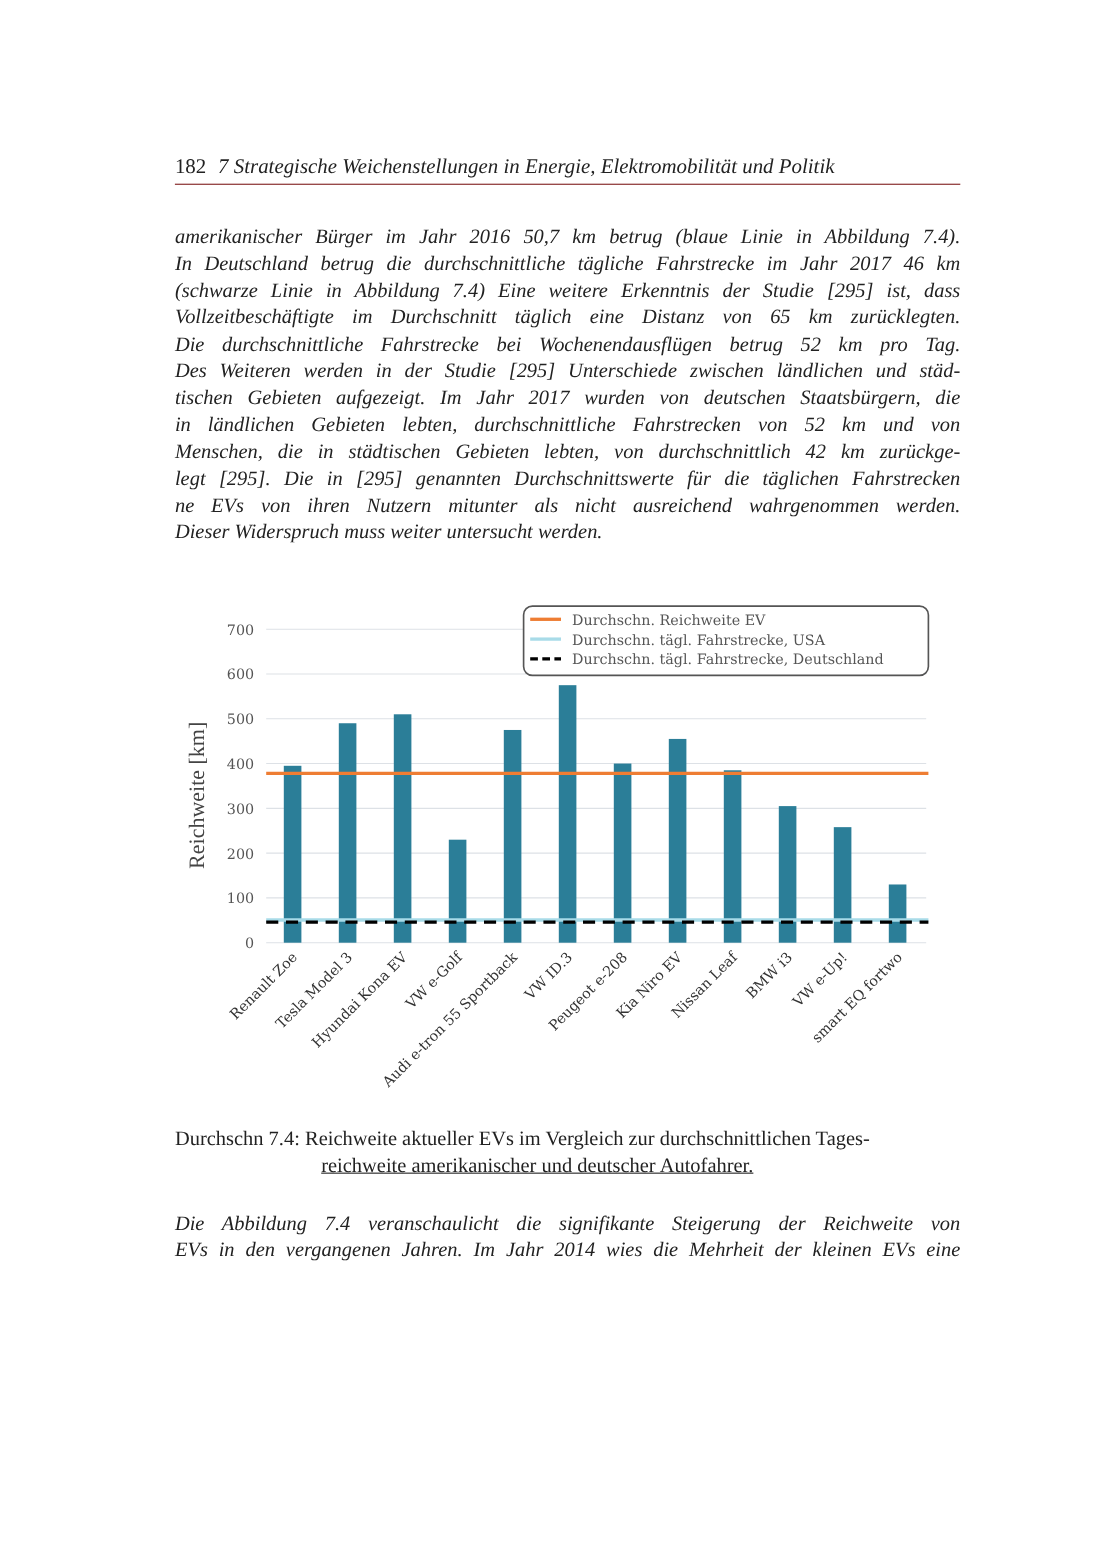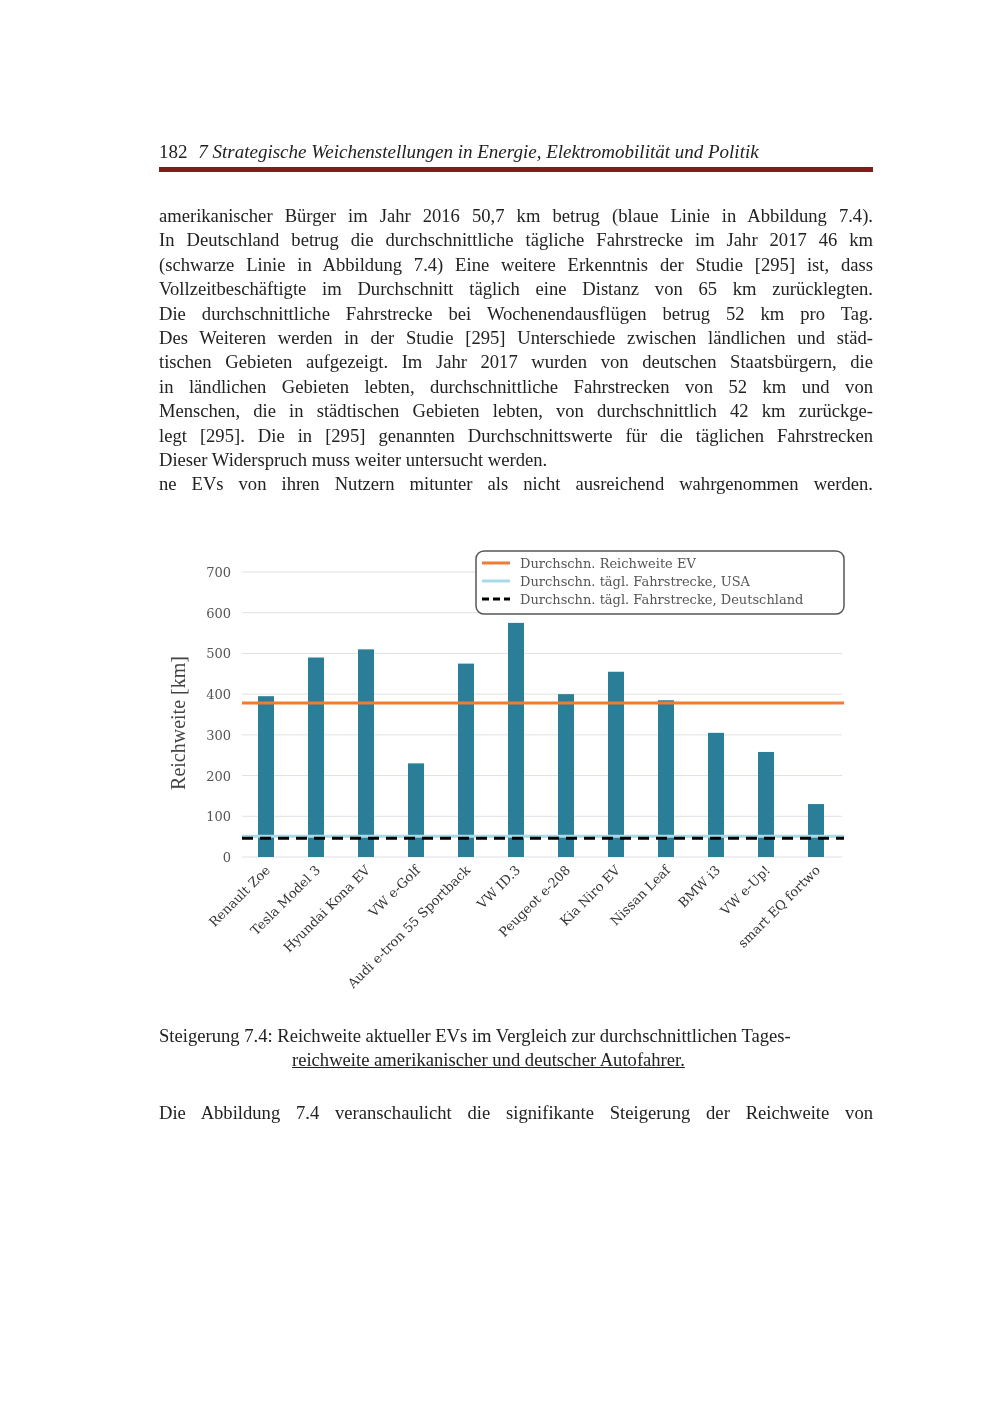--- a/index.html
+++ b/index.html
@@ -1,24 +1,24 @@
 <!DOCTYPE html>
 <html><head>
   <meta charset="utf-8">
   <style>
     html, body { margin: 0; padding: 0; background: #ffffff; }
     body { width: 1000px; height: 1414px; position: relative; overflow: hidden;
            font-family: "DejaVu Serif", "Liberation Serif", serif; color: #222; }
     .header { position: absolute; left: 159px; top: 141px; width: 714px; height: 26px;
-              border-bottom: 5px solid #7f1d1d; font-family: "Liberation Serif", serif;
+              border-bottom: 1px solid #7f1d1d; font-family: "Liberation Serif", serif;
               font-size: 19px; font-style: italic; }
     .header .pno { font-style: normal; margin-right: 6px; }
     .para { position: absolute; left: 159px; width: 714px; font-family: "Liberation Serif", serif;
             font-size: 18.6px; line-height: 24.4px; text-align: justify; }
-    .para .line { display: block; text-align: justify; text-align-last: justify; white-space: nowrap; height: 24.4px; }
+    .para .line { display: block; text-align: justify; text-align-last: justify; white-space: nowrap; height: 24.4px; font-style: italic; }
     .para .line.last { text-align-last: left; }
     #p1 { top: 204px; }
     #p2 { top: 1101px; }
     .caption { position: absolute; left: 159px; top: 1024px; width: 714px;
                font-family: "Liberation Serif", serif; font-size: 18.6px; line-height: 24.4px; }
     .caption .c1 { display: block; white-space: nowrap; }
     .caption .c2 { display: block; padding-left: 133px; white-space: nowrap; text-decoration: underline; }
     svg#chart { position: absolute; left: 0; top: 540px; }
     .tick { font-family: "DejaVu Serif", serif; font-size: 13px; fill: #555; }
     .xlab { font-family: "DejaVu Serif", serif; font-size: 13px; fill: #333; }
@@ -37,22 +37,22 @@
     <span class="line">amerikanischer Bürger im Jahr 2016 50,7 km betrug (blaue Linie in Abbildung 7.4).</span>
     <span class="line">In Deutschland betrug die durchschnittliche tägliche Fahrstrecke im Jahr 2017 46 km</span>
     <span class="line">(schwarze Linie in Abbildung 7.4) Eine weitere Erkenntnis der Studie [295] ist, dass</span>
     <span class="line">Vollzeitbeschäftigte im Durchschnitt täglich eine Distanz von 65 km zurücklegten.</span>
     <span class="line">Die durchschnittliche Fahrstrecke bei Wochenendausflügen betrug 52 km pro Tag.</span>
     <span class="line">Des Weiteren werden in der Studie [295] Unterschiede zwischen ländlichen und städ-</span>
     <span class="line">tischen Gebieten aufgezeigt. Im Jahr 2017 wurden von deutschen Staatsbürgern, die</span>
     <span class="line">in ländlichen Gebieten lebten, durchschnittliche Fahrstrecken von 52 km und von</span>
     <span class="line">Menschen, die in städtischen Gebieten lebten, von durchschnittlich 42 km zurückge-</span>
     <span class="line">legt [295]. Die in [295] genannten Durchschnittswerte für die täglichen Fahrstrecken</span>
+    <span class="line">ne EVs von ihren Nutzern mitunter als nicht ausreichend wahrgenommen werden.</span>
     <span class="line last">Dieser Widerspruch muss weiter untersucht werden.</span>
-    <span class="line">ne EVs von ihren Nutzern mitunter als nicht ausreichend wahrgenommen werden.</span>
   </div>
 
 <svg id="chart" width="1000" height="480">
   <g id="grid">
       <line x1="242" x2="842" y1="317" y2="317" stroke="#dde1e6" stroke-width="1"></line>
       <line x1="242" x2="842" y1="276.2857142857143" y2="276.2857142857143" stroke="#dde1e6" stroke-width="1"></line>
       <line x1="242" x2="842" y1="235.57142857142856" y2="235.57142857142856" stroke="#dde1e6" stroke-width="1"></line>
       <line x1="242" x2="842" y1="194.85714285714286" y2="194.85714285714286" stroke="#dde1e6" stroke-width="1"></line>
       <line x1="242" x2="842" y1="154.14285714285714" y2="154.14285714285714" stroke="#dde1e6" stroke-width="1"></line>
       <line x1="242" x2="842" y1="113.42857142857142" y2="113.42857142857142" stroke="#dde1e6" stroke-width="1"></line>
@@ -108,19 +108,20 @@
   <line x1="482" x2="510" y1="23" y2="23" stroke="#ee7d33" stroke-width="3"></line>
       <text x="520" y="28" class="legtext">Durchschn. Reichweite EV</text>
       <line x1="482" x2="510" y1="41" y2="41" stroke="#a8dbe8" stroke-width="3"></line>
       <text x="520" y="46" class="legtext">Durchschn. tägl. Fahrstrecke, USA</text>
       <line x1="482" x2="510" y1="59" y2="59" stroke="#000000" stroke-width="3" stroke-dasharray="7,4"></line>
       <text x="520" y="64" class="legtext">Durchschn. tägl. Fahrstrecke, Deutschland</text>
     </g>
 </svg>
 
 <div class="caption">
-  <span class="c1"><span>Steigerung 7.4:</span> <span>Reichweite aktueller EVs im Vergleich zur durchschnittlichen Tages-</span></span>
+  <span class="c1"><span>Durchschn 7.4:</span> <span>Reichweite aktueller EVs im Vergleich zur durchschnittlichen Tages-</span></span>
   <span class="c2">reichweite amerikanischer und deutscher Autofahrer.</span>
 </div>
 
 <div class="para" id="p2">
     <span class="line">Die Abbildung 7.4 veranschaulicht die signifikante Steigerung der Reichweite von</span>
+    <span class="line">EVs in den vergangenen Jahren. Im Jahr 2014 wies die Mehrheit der kleinen EVs eine</span>
   </div>
 
 </body></html>

